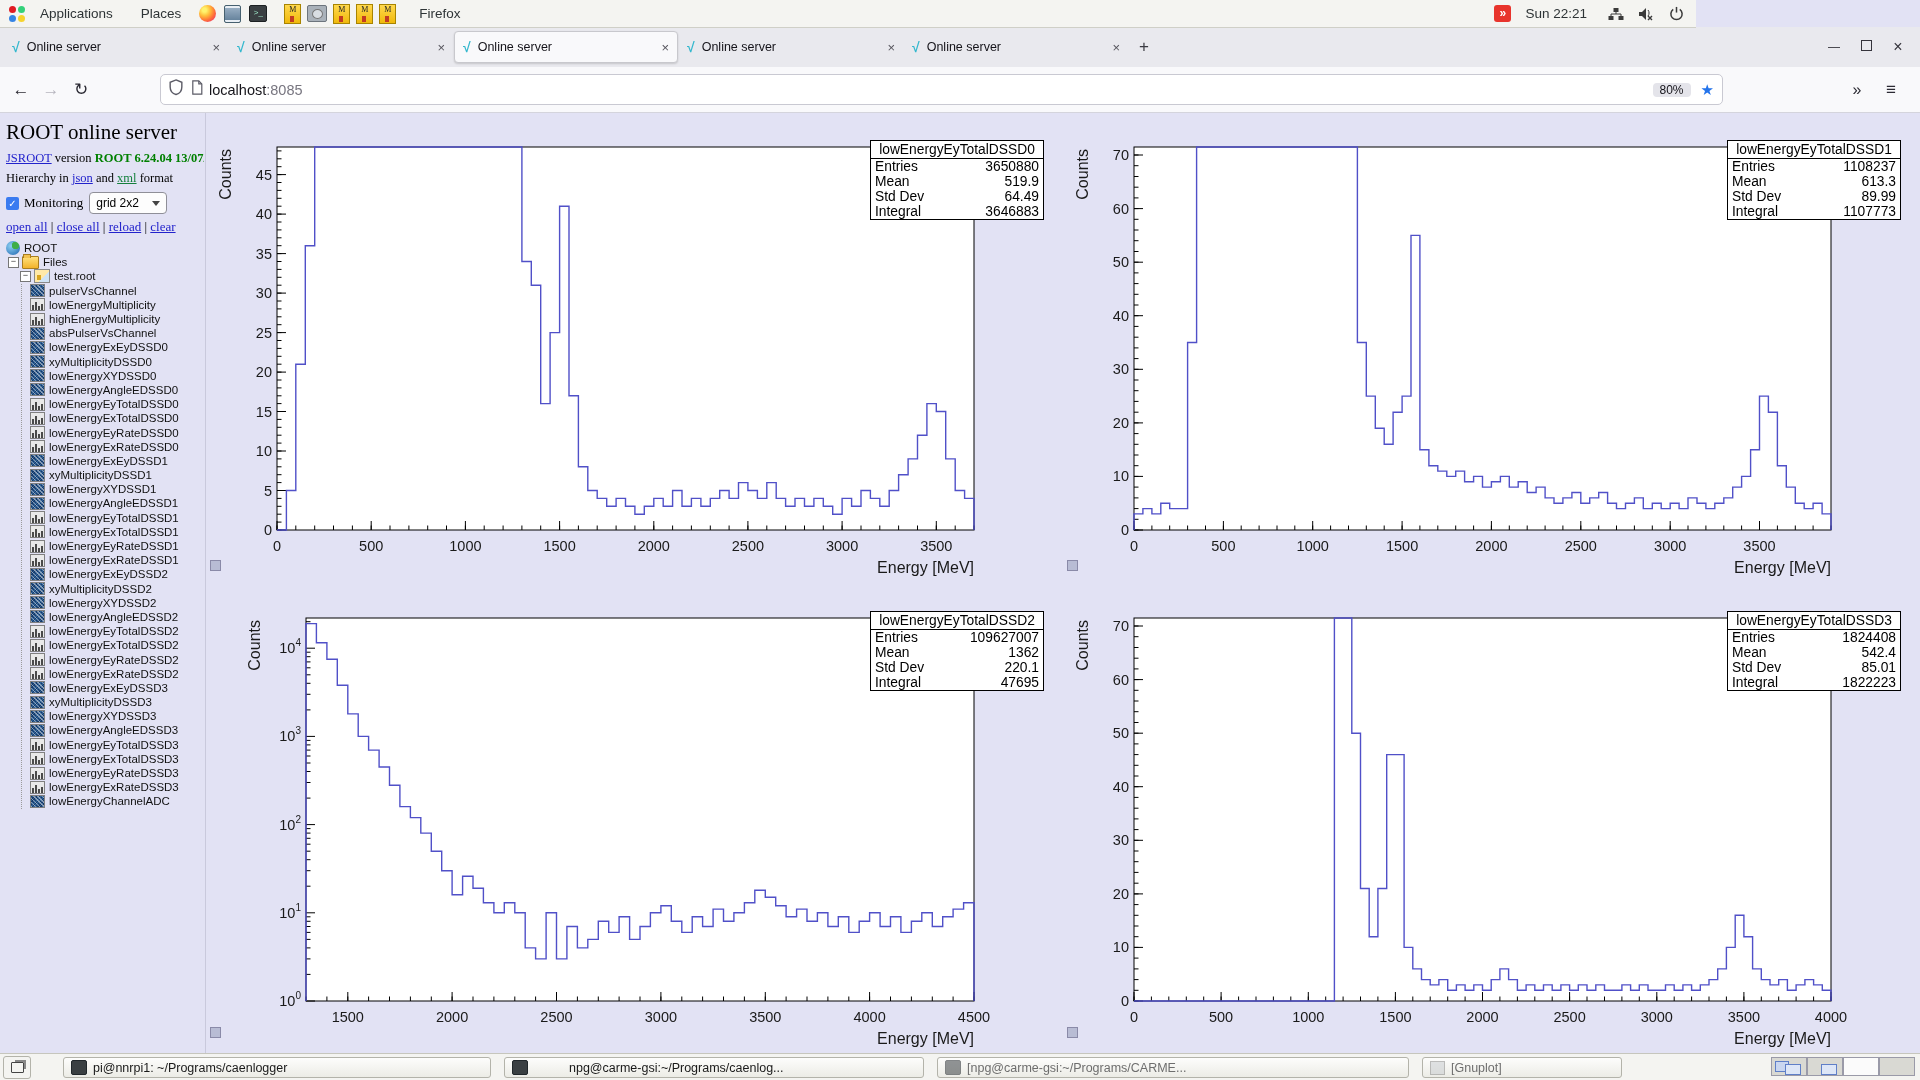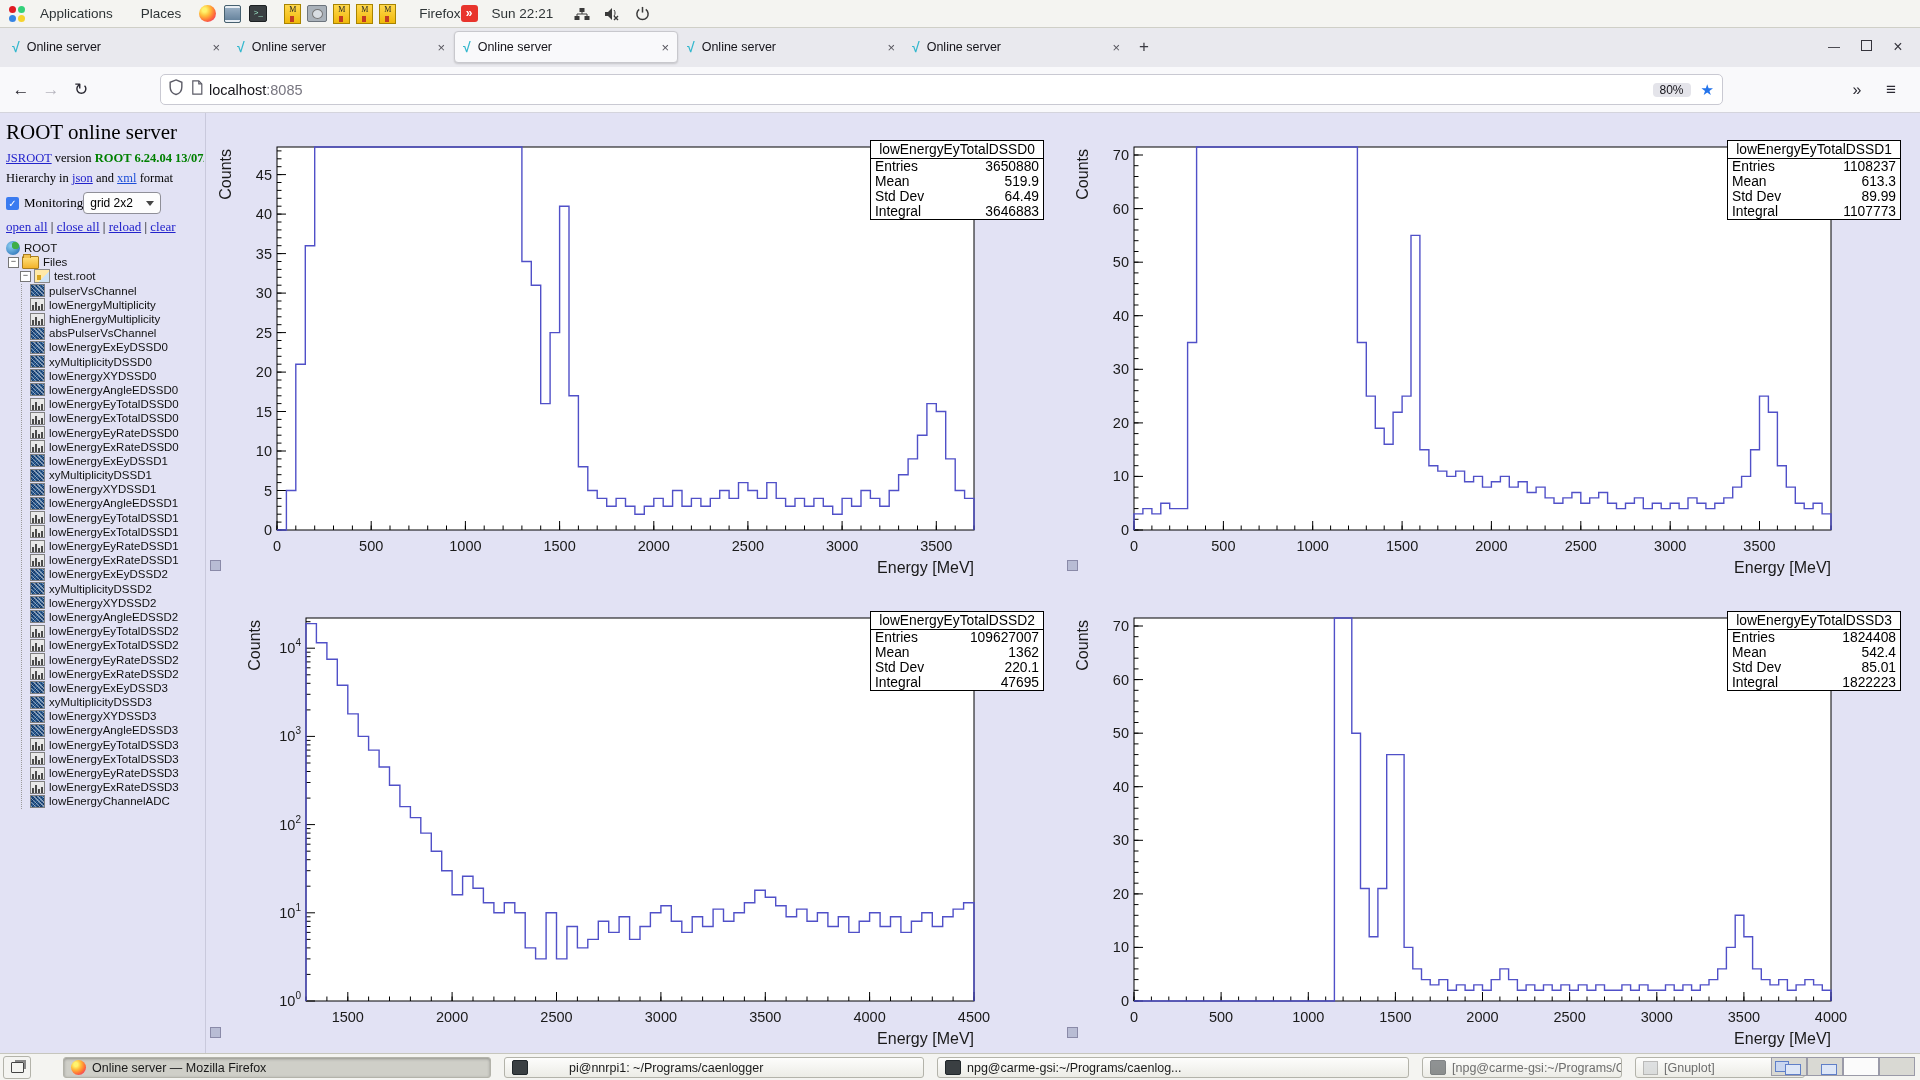--- a/index.html
+++ b/index.html
@@ -1,21 +1,21 @@
 <!DOCTYPE html>
 <html><head>
 <meta charset="utf-8">
 <style>
   html,body{margin:0;padding:0;background:#555;}
   #screen{position:relative;width:1920px;height:1080px;overflow:hidden;
     font-family:"Liberation Sans",sans-serif;background:#e2e2f4;}
 
   
-  #top-panel{position:absolute;left:0;top:0;width:1920px;height:27px;background:#f4f4f1;
-    border-bottom:1px solid #cfcfc7;display:flex;align-items:center;
+  #top-panel{position:absolute;left:0;top:0;width:1696px;height:27px;background:#f4f4f1;
+    border-bottom:1px solid #cfcfc7;display:flex;align-items:center;justify-content:space-between;
     font-size:13.5px;color:#2e3436;z-index:30;}
   .tp-left,.tp-right{display:flex;align-items:center;height:100%;}
   .tp-item{padding:0 14px;height:100%;display:flex;align-items:center;cursor:default;}
   .tp-launcher{margin:0 4px;display:flex;align-items:center;}
   .ff-ball{width:17px;height:17px;border-radius:50%;
     background:radial-gradient(circle at 32% 30%,#fff36e 0 2px,#ffbe3b 35%,#ff7139 62%,#e31587 100%);}
   .cabinet{width:15px;height:16px;border-radius:2px;background:linear-gradient(#9fb4c8,#5f7d97);
     box-shadow:inset 0 -7px 0 -5px #e8eef4, inset 0 7px 0 -5px #e8eef4;border:1px solid #46606f;}
   .term{width:16px;height:15px;border-radius:2px;background:#3a3f42;border:1px solid #1c2022;
     color:#9fe8c8;font-size:8px;line-height:13px;text-align:center;}
@@ -65,26 +65,26 @@
   #menu-btn{position:absolute;right:14px;font-size:17px;color:#2b2a33;}
 
   
   #content{position:absolute;left:0;top:112px;width:1920px;height:941px;background:#e2e2f4;}
   #sidebar{position:absolute;left:0;top:0;width:206px;height:941px;box-sizing:border-box;
     border-right:1px solid #c9c9dc;padding:8px 0 0 6px;overflow:hidden;}
   #sb-title{font-family:"Liberation Serif",serif;font-size:21px;color:#000;margin-bottom:6px;}
   .sb-line{font-family:"Liberation Serif",serif;font-size:12.5px;color:#000;white-space:nowrap;
     overflow:hidden;margin-bottom:5px;width:198px;}
   .lnk{color:#2222cc;text-decoration:underline;}
-  .lnk-visited{color:#1d4ed8;text-decoration:underline;}
+  .lnk-visited{color:#15803d;text-decoration:underline;}
   .ver-green{color:#008000;font-weight:bold;}
   #monitor-row{display:flex;align-items:center;margin:6px 0 5px 0;font-family:"Liberation Serif",serif;font-size:13px;}
   .checkbox{width:13px;height:13px;background:#3a7bf0;border-radius:2px;color:#fff;font-size:10px;
     line-height:13px;text-align:center;margin-right:5px;}
-  .selectbox{border:1px solid #8f8f98;border-radius:4px;background:#fdfdfd;height:20px;
+  .selectbox{margin-left:6px;border:1px solid #8f8f98;border-radius:4px;background:#fdfdfd;height:20px;
     display:flex;align-items:center;padding:0 6px;font-family:"Liberation Sans",sans-serif;font-size:12px;width:64px;justify-content:space-between;}
   .sel-arrow{width:0;height:0;border-left:4px solid transparent;border-right:4px solid transparent;border-top:5px solid #444;}
   #sb-links{font-family:"Liberation Serif",serif;font-size:13px;margin-bottom:6px;}
   #tree{font-size:11.5px;color:#111;}
   .tree-row{display:flex;align-items:center;height:14.2px;white-space:nowrap;}
   .tree-label{margin-left:4px;}
   .expander{width:9px;height:9px;border:1px solid #777;background:#fff;font-size:9px;line-height:7px;
     text-align:center;color:#333;margin-right:3px;flex:none;}
   .globe{width:14px;height:14px;border-radius:50%;flex:none;
     background:radial-gradient(circle at 68% 32%,#3fae49 0 3.5px,transparent 4px),
@@ -984,24 +984,20 @@
     <div class="pad-handle" style="left:1067px;top:448px;"></div>
     <div class="pad-handle" style="left:210px;top:915px;"></div>
     <div class="pad-handle" style="left:1067px;top:915px;"></div>
   </div>
 
   <footer id="bottom-panel">
     <span id="show-desktop">
         <span class="sd-glyph"></span>
       </span>
     <div id="tasks">
-        <div class="task active">
-          <span class="t-ff"></span>
-          <span>Online server — Mozilla Firefox</span>
-        </div>
         <div class="task">
           <span class="t-term"></span>
           <span>pi@nnrpi1: ~/Programs/caenlogger</span>
         </div>
         <div class="task">
           <span class="t-term"></span>
           <span>npg@carme-gsi:~/Programs/caenlog...</span>
         </div>
         <div class="task minimized">
           <span class="t-term"></span>

